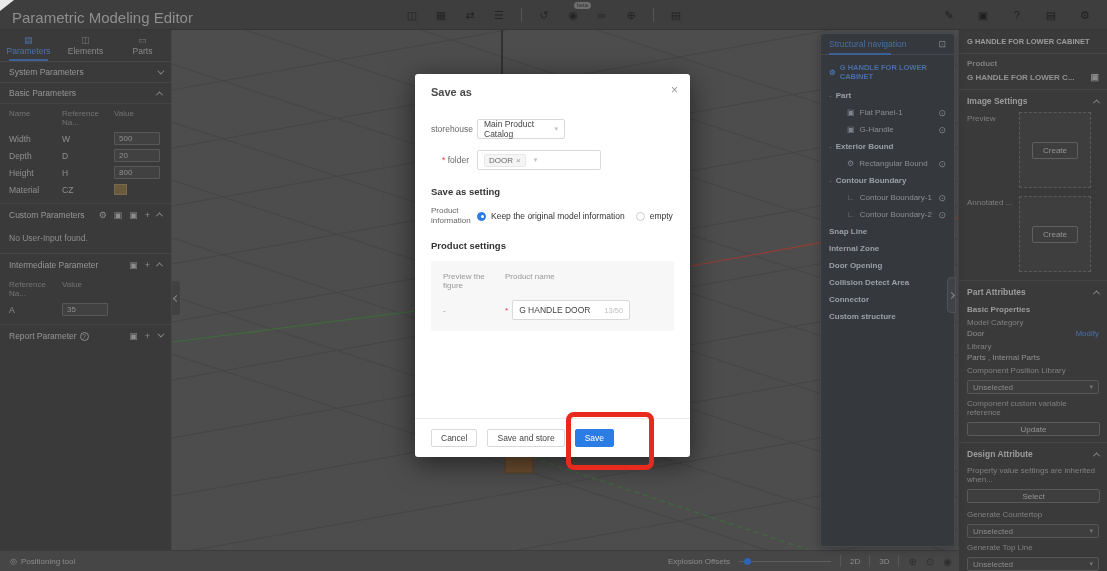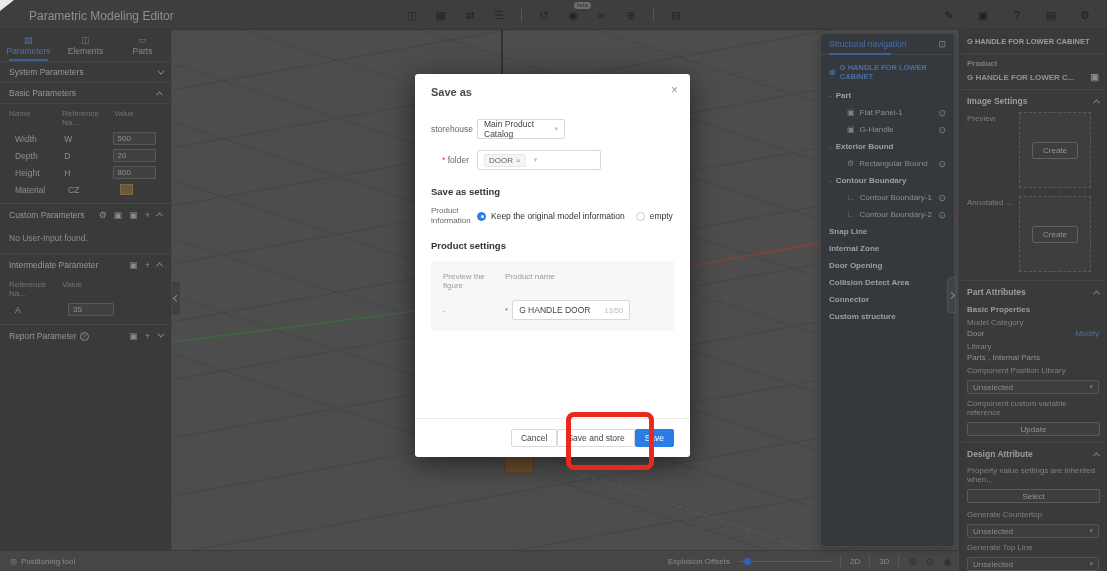--- a/index.html
+++ b/index.html
@@ -5,42 +5,42 @@
   * { margin:0; padding:0; box-sizing:border-box; }
   html,body { background:#222; }
   .app {
     position:relative; width:1107px; height:571px; overflow:hidden;
     font-family:"Liberation Sans", sans-serif; background:#4d4d4d;
     font-size:9px; color:#8f8f8f;
   }
   
   .topbar { position:absolute; left:0; top:0; width:1107px; height:30px; background:#3e3e3e; border-bottom:1px solid #363636; z-index:5; }
   .logo-corner { position:absolute; left:0; top:0; width:0; height:0; border-top:11px solid #e9e9e9; border-right:14px solid transparent; }
-  .app-title { position:absolute; left:29px; top:9px; font-size:12px; color:#8f8f8f; }
+  .app-title { position:absolute; left:12px; top:9px; font-size:15px; color:#8f8f8f; }
   .tb-icons { position:absolute; left:405px; top:0; height:30px; display:flex; align-items:center; gap:15px; color:#242424; font-size:11px; }
   .tb-sep { width:1px; height:14px; background:#555; }
   .tb-ic { position:relative; width:14px; text-align:center; cursor:pointer; }
   .beta-badge { position:absolute; top:-7px; left:8px; background:#6e6e6e; color:#2c2c2c; font-size:5.5px; padding:0 3px; border-radius:4px; line-height:7px; }
   .tb-icons-right { position:absolute; left:942px; top:0; height:30px; display:flex; align-items:center; gap:20px; color:#1f1f1f; font-size:11px; }
   
   .lpanel { position:absolute; left:0; top:30px; width:172px; height:520px; background:#3a3a3a; border-right:1px solid #474747; z-index:4; }
   .tabs { display:flex; height:32px; border-bottom:1px solid #474747; }
   .tab { flex:1; display:flex; flex-direction:column; align-items:center; justify-content:center; gap:1px; color:#8a8a8a; cursor:pointer; position:relative; font-size:8.5px; }
   .tab .t-ic { font-size:9px; color:#777; }
   .tab.active { color:#4e74a8; }
   .tab.active .t-ic { color:#4e74a8; }
   .tab.active::after { content:""; position:absolute; bottom:0; left:9px; right:9px; height:2px; background:#3c5f94; }
   .sec-row { display:flex; align-items:center; height:21px; padding:0 9px; border-bottom:1px solid #454545; }
   .sec-row .sec-label { flex:1; font-size:8.5px; color:#979797; }
   .sec-icons { display:flex; align-items:center; gap:7px; color:#8d8d8d; font-size:9px; }
   .chev { width:5px; height:5px; border-right:1px solid #8a8a8a; border-bottom:1px solid #8a8a8a; display:inline-block; }
   .chev.up { transform:rotate(-135deg) translate(-1px,-1px); }
   .chev.down { transform:rotate(45deg) translateY(-2px); }
   .col-heads { display:flex; padding:5px 9px 3px; color:#747474; font-size:8px; }
-  .p-row { display:flex; align-items:center; height:17px; padding:0 15px; font-size:8.5px; }
+  .p-row { display:flex; align-items:center; height:17px; padding:0 9px; font-size:8.5px; }
   .c1 { width:53px; } .c2 { width:52px; }
   .val-box { width:46px; height:13px; border:1px solid #585858; background:#414141; color:#8f8f8f; font-size:8px; display:flex; align-items:center; padding:0 4px; border-radius:1px; }
   .swatch { width:13px; height:11px; background:#6a5a3c; border:1px solid #7a6a4a; }
   .empty-text { padding:8px 9px 10px; font-size:8.5px; color:#8d8d8d; border-bottom:0; }
   .divider-h { border-bottom:1px solid #454545; }
   .info-circ { display:inline-flex; width:9px; height:9px; border:1px solid #8a8a8a; border-radius:50%; font-size:6.5px; align-items:center; justify-content:center; margin-left:3px; color:#8a8a8a; }
   .collapse-tab { position:absolute; left:172px; top:280px; width:9px; height:36px; background:#414141; border:1px solid #4e4e4e; border-left:none; border-radius:0 4px 4px 0; display:flex; align-items:center; justify-content:center; z-index:4; cursor:pointer; }
   
   .canvas { position:absolute; left:172px; top:30px; width:786px; height:520px; background:#4d4d4d; z-index:1; }
   
@@ -101,21 +101,21 @@
   .tag .x { color:#9a9a9a; cursor:pointer; }
   .radio-row { display:flex; align-items:center; gap:5px; font-size:8.5px; color:#333; }
   .radio { width:9px; height:9px; border-radius:50%; border:1px solid #ccc; background:#fff; position:relative; cursor:pointer; }
   .radio.on { border-color:#2b7ce5; background:#2b7ce5; }
   .radio.on::after { content:""; position:absolute; left:2.5px; top:2.5px; width:3px; height:3px; background:#fff; border-radius:50%; }
   .m-panel { margin-top:10px; background:#f7f7f7; border-radius:2px; padding:11px 12px; display:grid; grid-template-columns:62px 1fr; row-gap:10px; }
   .mp-h { font-size:8px; color:#999; }
   .mp-inrow { display:flex; align-items:center; gap:4px; }
   .m-input { flex:0 0 118px; height:20px; border:1px solid #d9d9d9; border-radius:2px; background:#fff; display:flex; align-items:center; padding:0 6px; font-size:8.5px; color:#444; }
   .m-input .cnt { margin-left:auto; color:#bfbfbf; font-size:7.5px; }
-  .m-footer { position:absolute; left:0; right:0; top:344px; border-top:1px solid #ebebeb; padding:10px 16px 0; display:flex; justify-content:flex-end; gap:0; }
+  .m-footer { position:absolute; left:0; right:0; top:344px; border-top:1px solid #ebebeb; padding:10px 16px 0; display:flex; gap:10px; }
   .m-btn { height:18px; padding:0 9px; font-size:8.5px; border:1px solid #d9d9d9; background:#fff; color:#444; border-radius:2px; display:flex; align-items:center; cursor:pointer; }
   .m-btn.primary { background:#2b7ce5; border-color:#2b7ce5; color:#fff; }
   
   .annotation { position:absolute; left:566px; top:412px; width:88px; height:58px; border:5px solid #e8291d; border-radius:8px; z-index:20; pointer-events:none; }
 </style>
 </head>
 <body>
 
 <div class="app">
 

